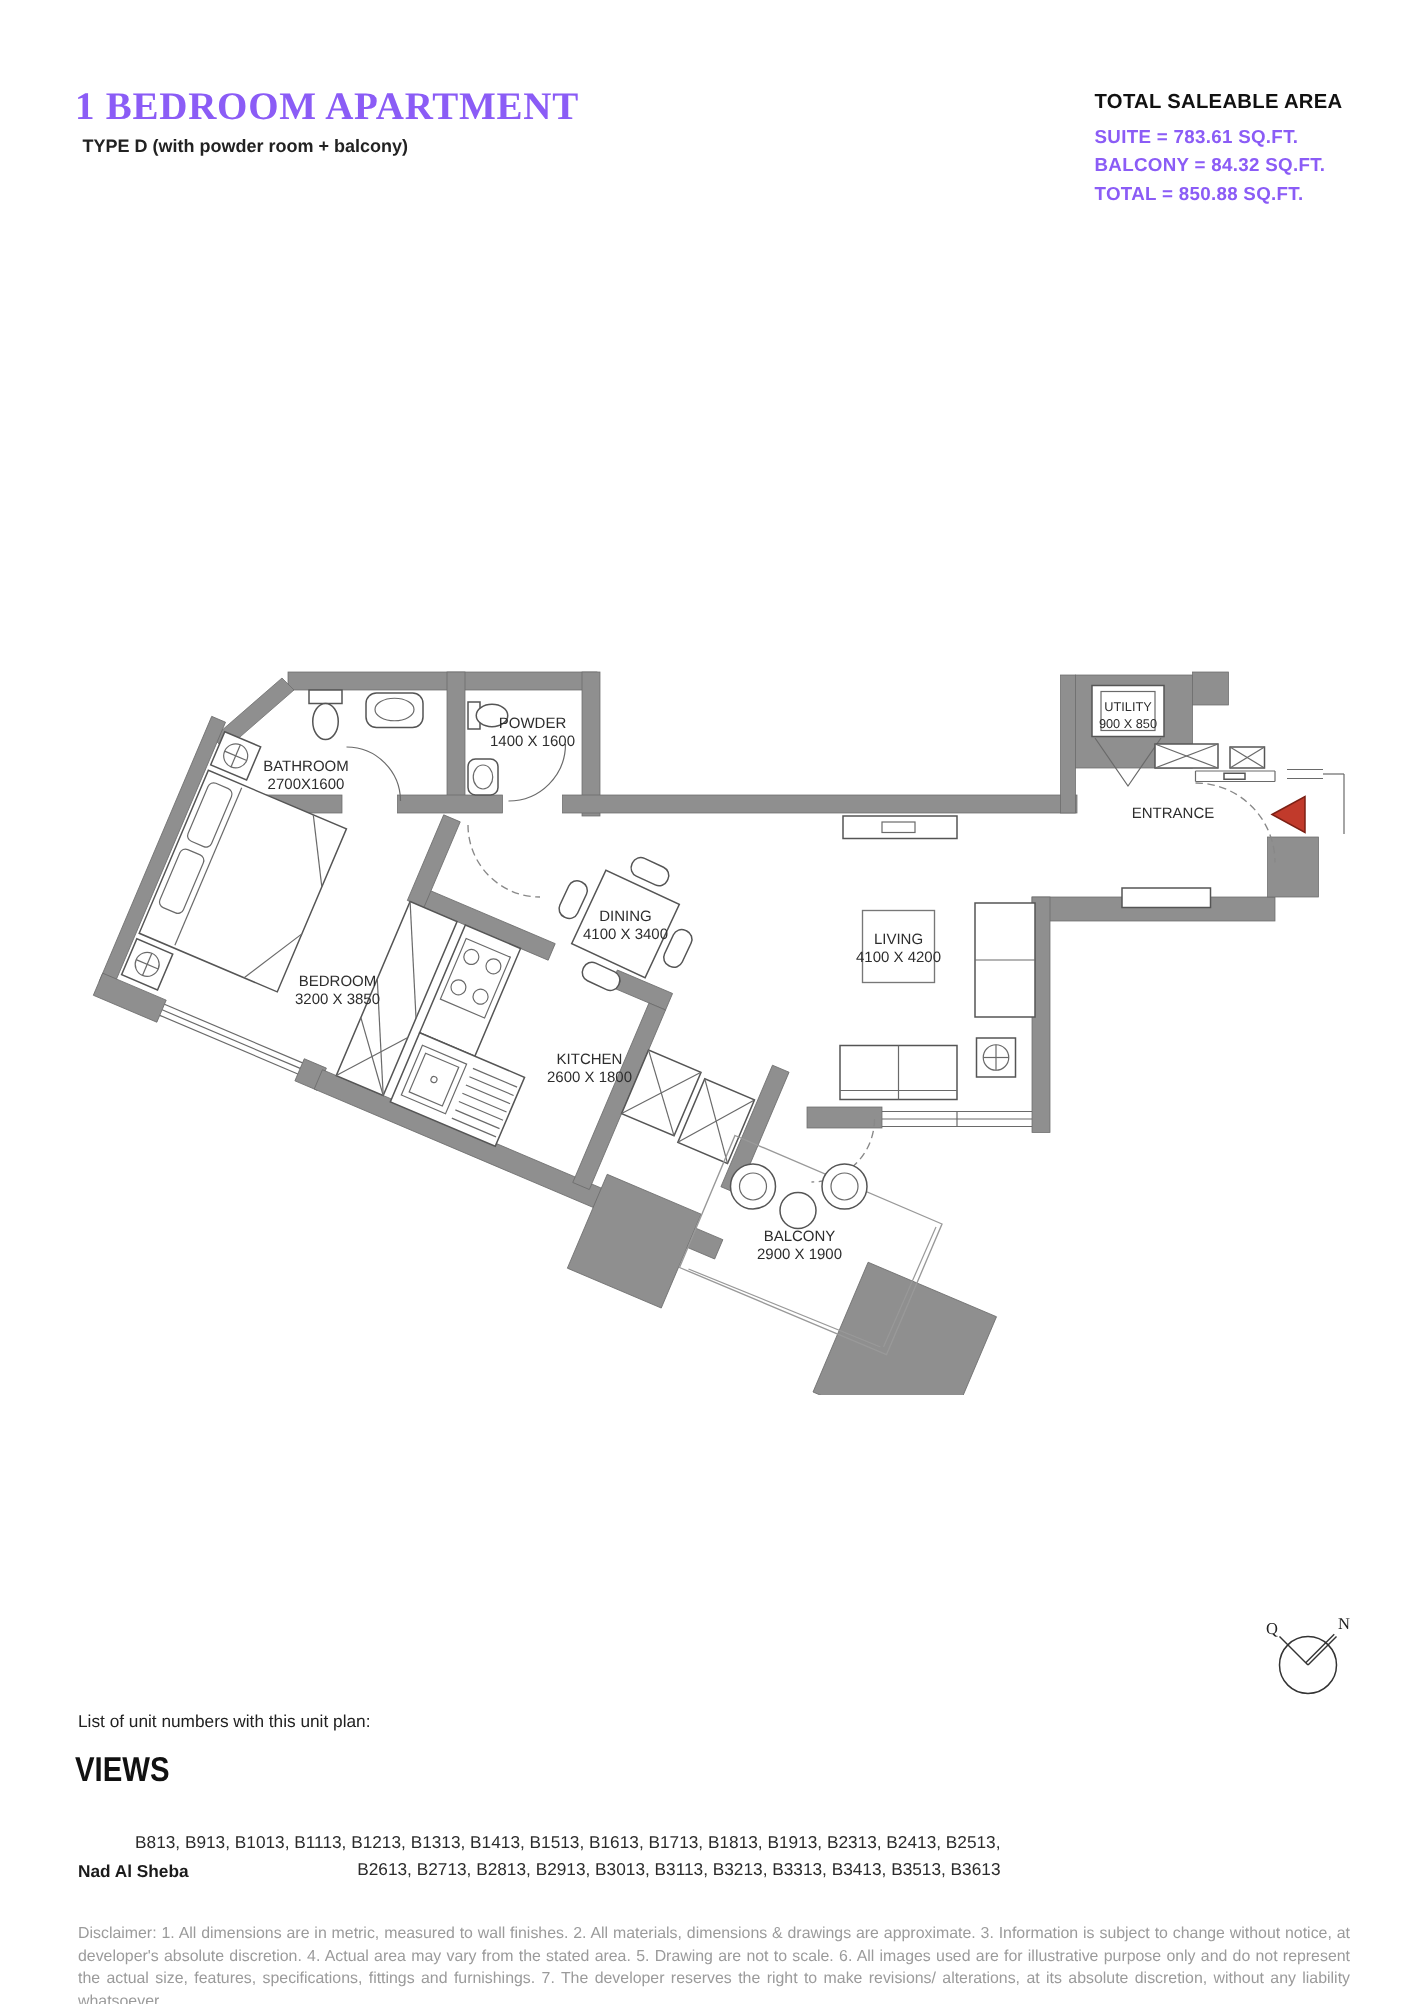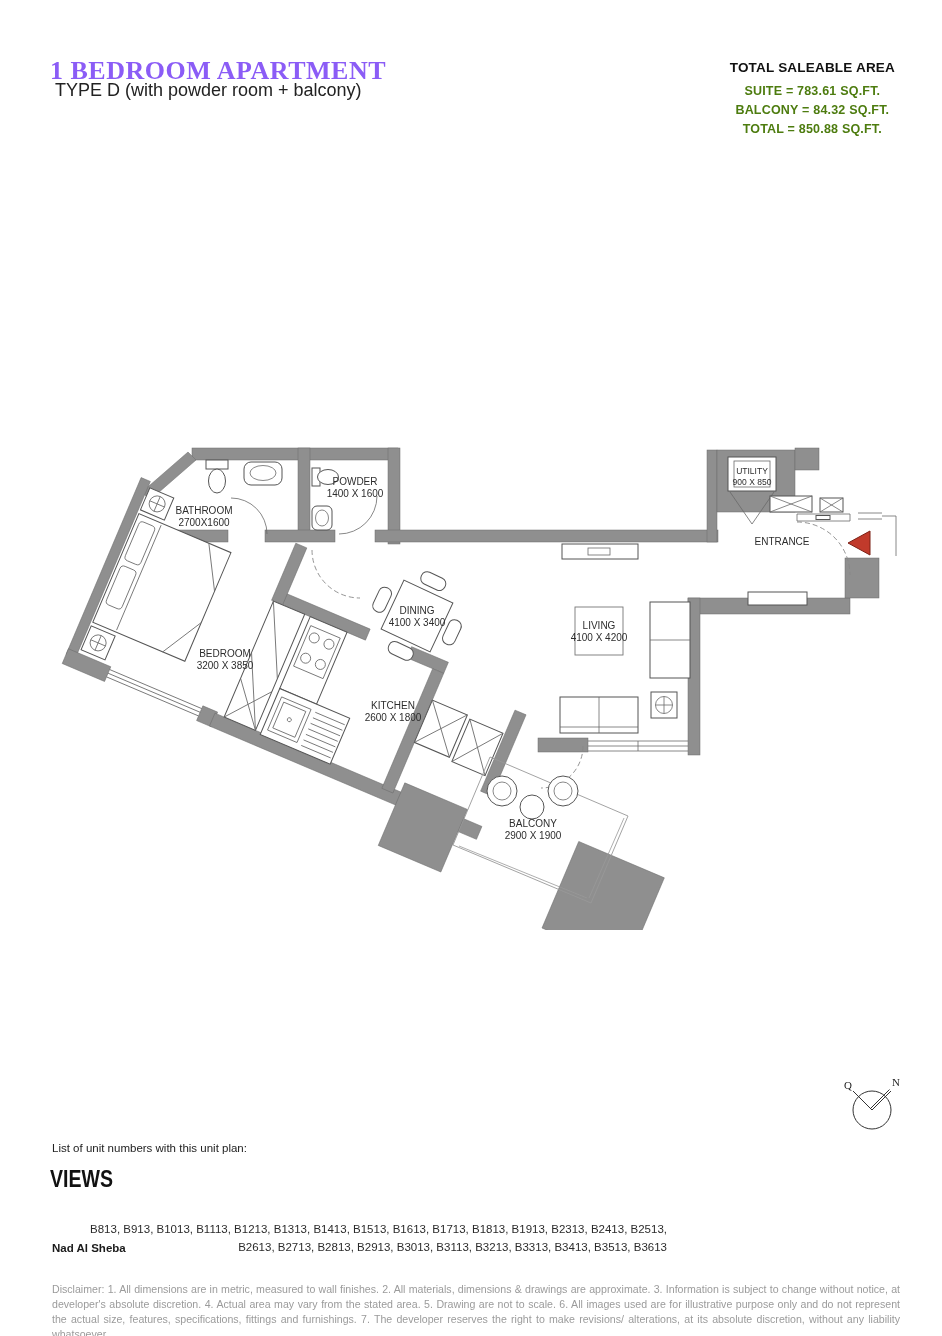--- a/index.html
+++ b/index.html
@@ -1,24 +1,24 @@
 <!DOCTYPE html>
 <html><head>
 <meta charset="utf-8">
 <style>
   html,body{margin:0;padding:0;background:#ffffff;}
   body{width:942px;height:1336px;position:relative;font-family:"Liberation Sans",sans-serif;color:#1e1e1e;overflow:hidden;}
   .abs{position:absolute;}
   
   .title{left:50px;top:56px;font-family:"Liberation Serif",serif;font-weight:700;font-size:26px;letter-spacing:.5px;color:#8b5cf6;}
-  .subtitle{left:55px;top:80px;font-size:18px;font-weight:400;color:#222;}
-  
-  .area-panel{right:47px;top:60px;text-align:center;}
+  .subtitle{left:55px;top:90px;font-size:12px;font-weight:700;color:#222;}
+  
+  .area-panel{right:47px;top:60px;text-align:left;}
   .area-title{font-size:13.5px;font-weight:700;letter-spacing:.2px;margin-bottom:7px;color:#111;}
-  .area-line{font-size:12.5px;font-weight:700;letter-spacing:.2px;line-height:1.5;color:#4d7c0f;}
+  .area-line{font-size:12.5px;font-weight:700;letter-spacing:.2px;line-height:1.5;color:#8b5cf6;}
   
   #plan{left:60px;top:430px;}
   .wall{fill:#8f8f8f;stroke:#6b6b6b;stroke-width:.5;}
   .thin2{fill:none;stroke:#6a6a6a;stroke-width:.8;}
   .furn{fill:#ffffff;stroke:#555;stroke-width:1;}
   .dash{fill:none;stroke:#888;stroke-width:.9;stroke-dasharray:5 3;}
   .lbl{font-family:"Liberation Sans",sans-serif;font-size:10px;fill:#2d2d2d;text-anchor:middle;}
   .lblS{font-family:"Liberation Sans",sans-serif;font-size:8.5px;fill:#2d2d2d;text-anchor:middle;}
   .box{fill:none;stroke:#777;stroke-width:.9;}
   

